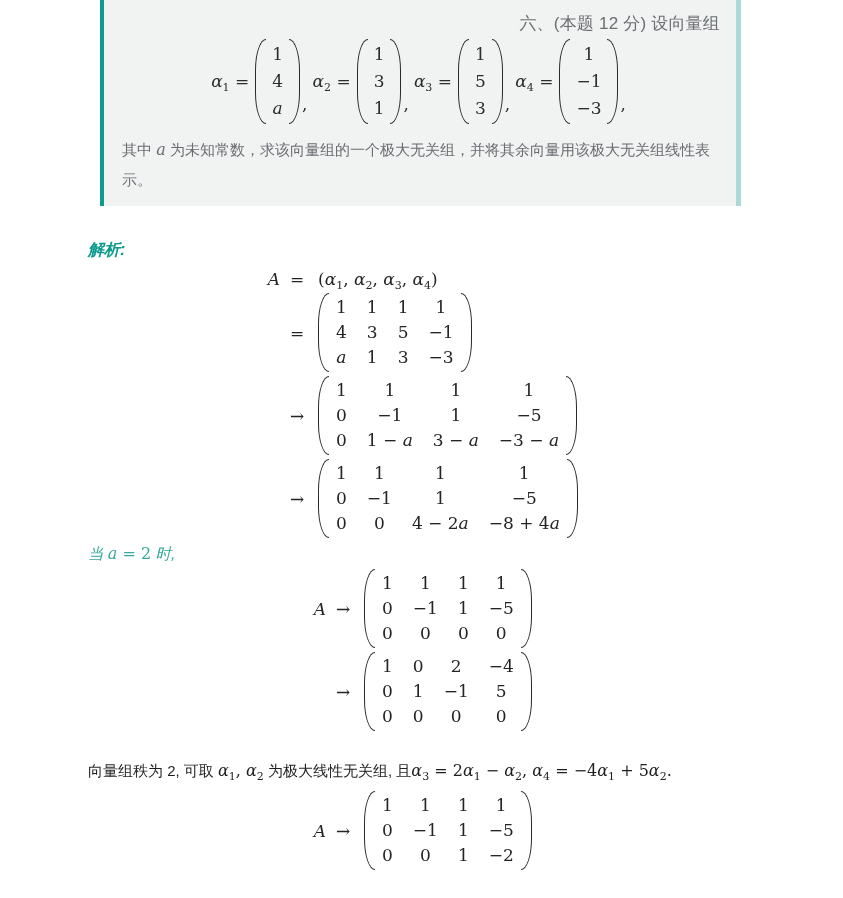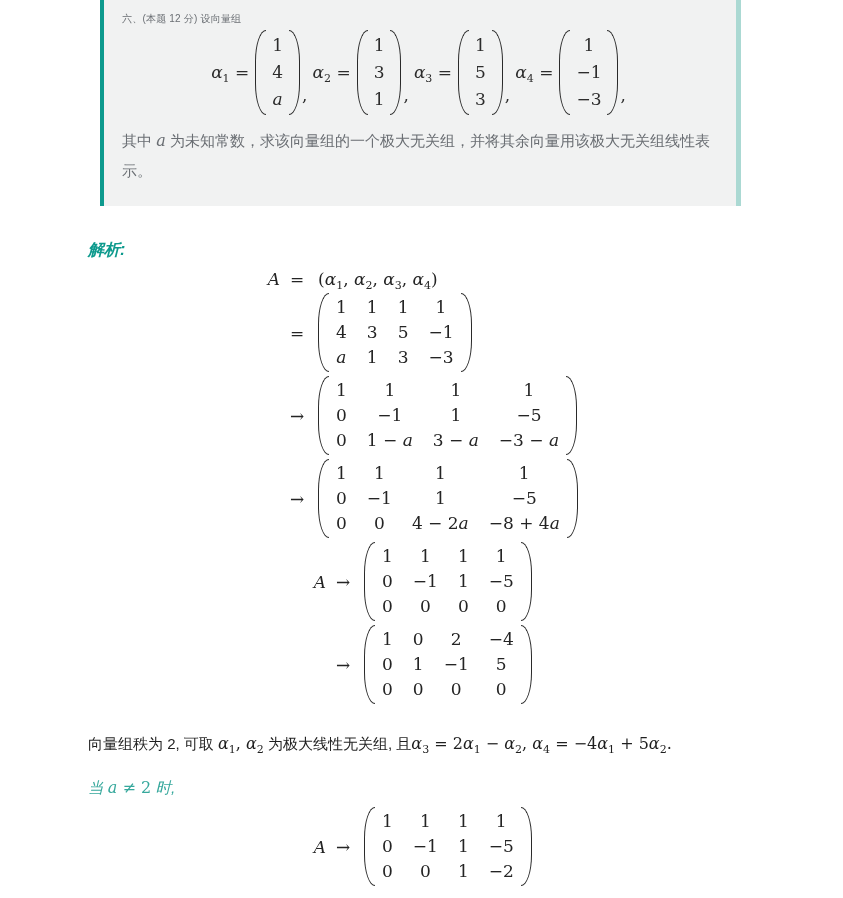--- a/index.html
+++ b/index.html
@@ -6,21 +6,21 @@
   body{
     width:843px;height:898px;overflow:hidden;background:#ffffff;
     font-family:"Liberation Sans",sans-serif;color:#2c2c2c;
   }
   
   .problem-box{
     box-sizing:border-box;margin-left:100px;width:641px;height:206px;
     background:#f1f2f2;border-left:4px solid #0e9a8e;border-right:5px solid #abd9d3;
     padding:12px 16px 0 18px;color:#6a6e73;
   }
-  .box-title{font-size:10px;letter-spacing:.2px;}
+  .box-title{font-size:17px;letter-spacing:.2px;text-align:right;}
   .vec-line{display:flex;justify-content:center;align-items:center;height:92px;color:#2c2c2c;}
   .vec-group{display:inline-flex;align-items:center;}
   .vec-prefix{font-family:"DejaVu Serif",serif;font-size:17px;margin-right:6px;white-space:nowrap;}
   .vec-sep{font-family:"DejaVu Serif",serif;font-size:17px;margin:46px 5px 0 2px;}
   .box-body{font-size:15px;line-height:30px;margin-top:8px;}
   .box-body .mseg{font-family:"DejaVu Serif",serif;font-size:16px;}
   
   .sol-heading{margin:34px 0 0 88px;font-size:16px;font-weight:bold;color:#0d9a8d;font-style:italic;}
   .mblock{color:#242424;}
   .mrow{display:flex;align-items:center;margin-bottom:4px;}
@@ -185,20 +185,21 @@
             <span class="mx-cell">0</span>
             <span class="mx-cell">0</span>
             <span class="mx-cell">4 − 2<i>a</i></span>
             <span class="mx-cell">−8 + 4<i>a</i></span>
           </span>
           <span class="paren rp"></span>
         </span>
     </div>
   </div>
 
+  <div class="cond"><span>当 </span><span class="mseg"><i>a</i> = 2</span><span> 时,</span></div>
 
   <div class="mblock block2">
     <div class="mrow">
       <span class="row-lhs"><i>A</i></span>
       <span class="row-op">→</span>
       <span class="matrix">
           <span class="paren lp"></span>
           <span class="mx-grid" style="grid-template-columns:repeat(4,auto)">
             <span class="mx-cell">1</span>
             <span class="mx-cell">1</span>
@@ -235,21 +236,20 @@
             <span class="mx-cell">0</span>
             <span class="mx-cell">0</span>
           </span>
           <span class="paren rp"></span>
         </span>
     </div>
   </div>
 
   <div class="conclusion"><span>向量组秩为 2, 可取 </span><span class="mseg"><i>α</i><sub>1</sub>, <i>α</i><sub>2</sub></span><span> 为极大线性无关组, 且</span><span class="mseg"><i>α</i><sub>3</sub> = 2<i>α</i><sub>1</sub> − <i>α</i><sub>2</sub>, <i>α</i><sub>4</sub> = −4<i>α</i><sub>1</sub> + 5<i>α</i><sub>2</sub>.</span></div>
 
-  <div class="cond cond2"><span>当 </span><span class="mseg"><i>a</i> ≠ 2</span><span> 时,</span></div>
 
   <div class="mblock block3">
     <div class="mrow">
       <span class="row-lhs"><i>A</i></span>
       <span class="row-op">→</span>
       <span class="matrix">
           <span class="paren lp"></span>
           <span class="mx-grid" style="grid-template-columns:repeat(4,auto)">
             <span class="mx-cell">1</span>
             <span class="mx-cell">1</span>

